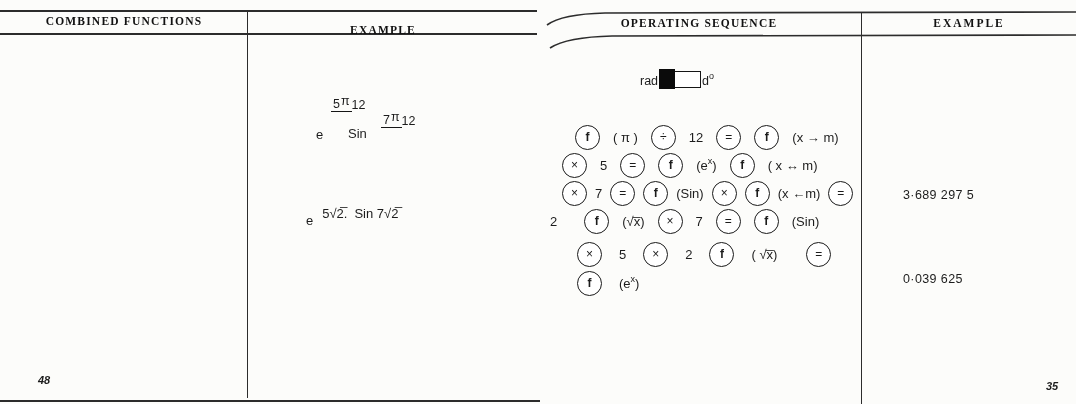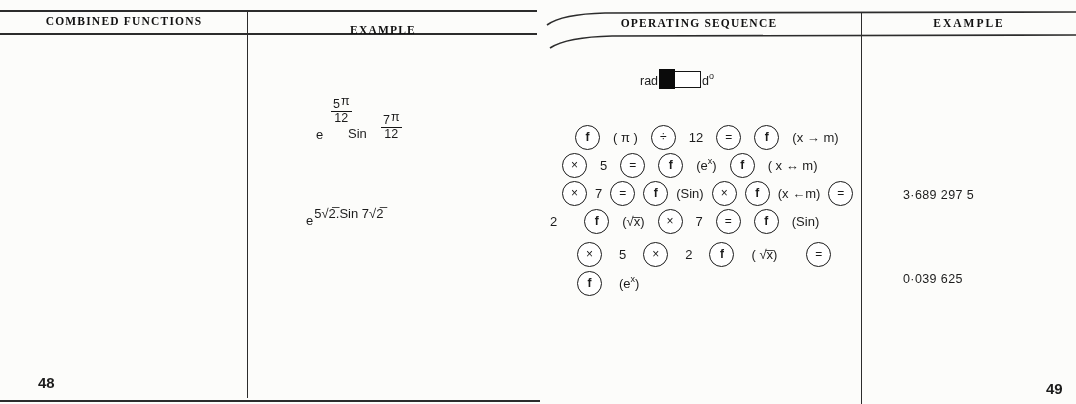--- a/index.html
+++ b/index.html
@@ -13,44 +13,44 @@
     position:absolute;text-align:center;font-size:11.5px;font-weight:bold;
     letter-spacing:1.2px;color:#111;font-family:Liberation Serif, serif;
   }
   
   .mode-switch{position:absolute;left:640px;top:71px;display:flex;align-items:flex-end;font-size:12.5px}
   .switch-body{position:relative;width:40px;height:15px;border:1.3px solid #151515;margin:0 1px;background:#fff}
   .switch-knob{position:absolute;left:-1px;top:-3px;width:16px;height:20px;background:#0b0b0b}
   .mode-switch sup{font-size:9px;position:relative;top:-1px}
   
   .ex-piece{position:absolute;font-size:13px;white-space:nowrap}
-  .frac{position:absolute;display:inline-flex;flex-direction:column;align-items:center;
+  .frac{position:absolute;display:inline-flex;align-items:center;
         font-size:12.5px;line-height:1.04;text-align:center}
   .frac .num{display:inline-block;border-bottom:1.3px solid #151515;padding:0 2px}
   .frac .num-sup{position:relative;top:-3px;margin-left:1px}
   .frac .den{display:block}
   .example2{position:absolute;display:flex;align-items:flex-start;font-size:13px;white-space:nowrap}
   .example2 .e2-base{margin-top:7px}
-  .example2 .e2-exp{margin-left:1px}
-  .example2 .e2-rest{}
+  .example2 .e2-exp{margin-left:9px}
+  .example2 .e2-rest{margin-left:7px}
   
   .seq-row{position:absolute;display:flex;align-items:center;white-space:nowrap;font-size:13px;height:26px}
   .key{
     flex:none;width:25px;height:25px;box-sizing:border-box;
     border:1.6px solid #1a1a1a;border-radius:50%;background:#fff;
     display:inline-flex;align-items:center;justify-content:center;
     font-size:12px;line-height:1;
   }
   .key-f{font-weight:bold}
   .seq-text sup{font-size:9px;position:relative;top:-1px}
   .seq-row[data-seq-row="3"] > :nth-child(2){margin-left:14px}
   .seq-row[data-seq-row="4"] > :nth-child(7){margin-left:12px}
   
   .result-value{position:absolute;font-size:12.5px;letter-spacing:.4px}
-  .page-number{position:absolute;font-size:15px;font-weight:bold;}
+  .page-number{position:absolute;font-size:11px;font-weight:bold;font-style:italic}
 </style>
 </head>
 <body>
 
 <div class="line" style="left:0;top:10px;width:537px;height:1.6px"></div>
 <div class="line" style="left:0;top:33px;width:537px;height:1.6px"></div>
 <div class="line" style="left:0;top:400px;width:540px;height:1.6px"></div>
 <div class="line" style="left:247px;top:10px;width:1.4px;height:388px"></div>
 <div class="line" style="left:861px;top:13px;width:1.4px;height:391px"></div>
 <svg style="position:absolute;left:0;top:0;pointer-events:none" width="1076" height="404" viewBox="0 0 1076 404">
@@ -138,13 +138,13 @@
   </div>
 <div class="seq-row" data-seq-row="5" style="left:577px;top:270px;gap:17px">
     <span class="key key-f">f</span>
     <span class="seq-text"><span>(e</span><sup>x</sup><span>)</span></span>
   </div>
 
 <span class="result-value" style="left:903px;top:188px">3·689 297 5</span>
 <span class="result-value" style="left:903px;top:272px">0·039 625</span>
 
 <span class="page-number" style="left:38px;top:374px">48</span>
-<span class="page-number" style="left:1046px;top:380px">49</span>
+<span class="page-number" style="left:1046px;top:380px">35</span>
 
 </body></html>

